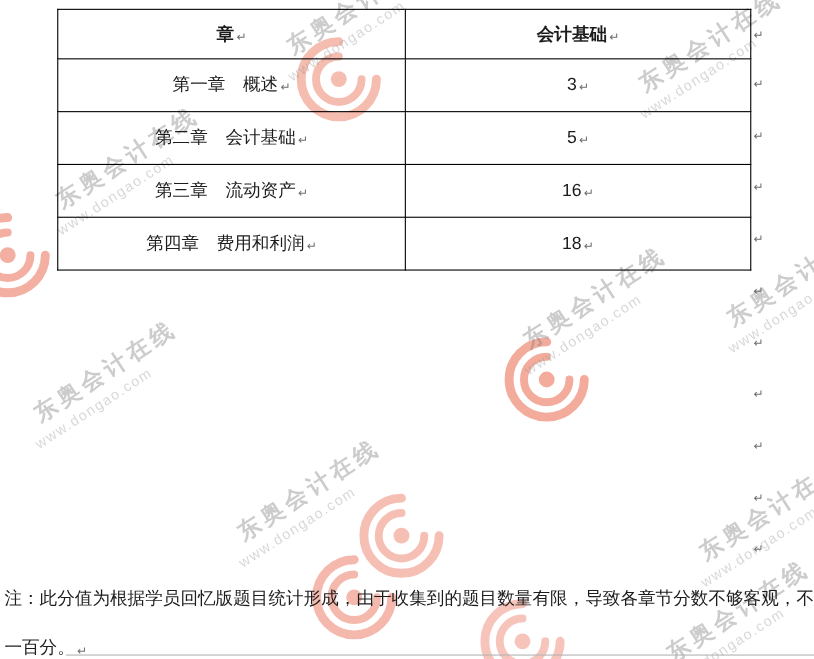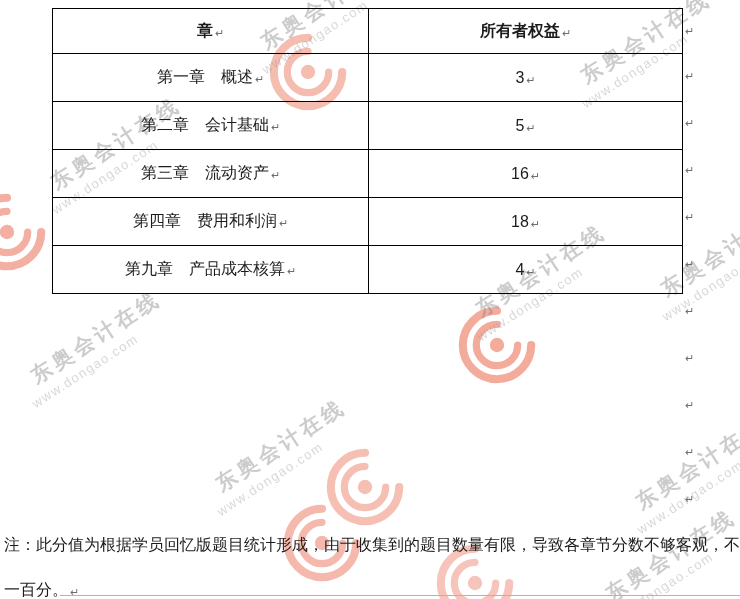--- a/index.html
+++ b/index.html
@@ -161,21 +161,21 @@
     <colgroup>
         <col style="width:316px">
         <col style="width:314px">
       </colgroup>
     <thead>
       <tr>
         <th>
           <span>章</span><span class="pmark">↵</span>
         </th>
         <th>
-          <span>所有者权益</span><span class="pmark">↵</span>
+          <span>会计基础</span><span class="pmark">↵</span>
         </th>
       </tr>
     </thead>
     <tbody id="table-body">
         <tr>
       <td>
         <span>第一章　概述</span><span class="pmark">↵</span>
       </td>
       <td>
         <span>3</span><span class="pmark">↵</span>
@@ -198,28 +198,20 @@
       </td>
     </tr>
         <tr>
       <td>
         <span>第四章　费用和利润</span><span class="pmark">↵</span>
       </td>
       <td>
         <span>18</span><span class="pmark">↵</span>
       </td>
     </tr>
-        <tr>
-      <td>
-        <span>第九章　产品成本核算</span><span class="pmark">↵</span>
-      </td>
-      <td>
-        <span>4</span><span class="pmark">↵</span>
-      </td>
-    </tr>
       </tbody>
   </table>
 
   <div class="row-marks" id="row-marks">
       <span class="pmark">↵</span>
       <span class="pmark">↵</span>
       <span class="pmark">↵</span>
       <span class="pmark">↵</span>
       <span class="pmark">↵</span>
       <span class="pmark">↵</span>

